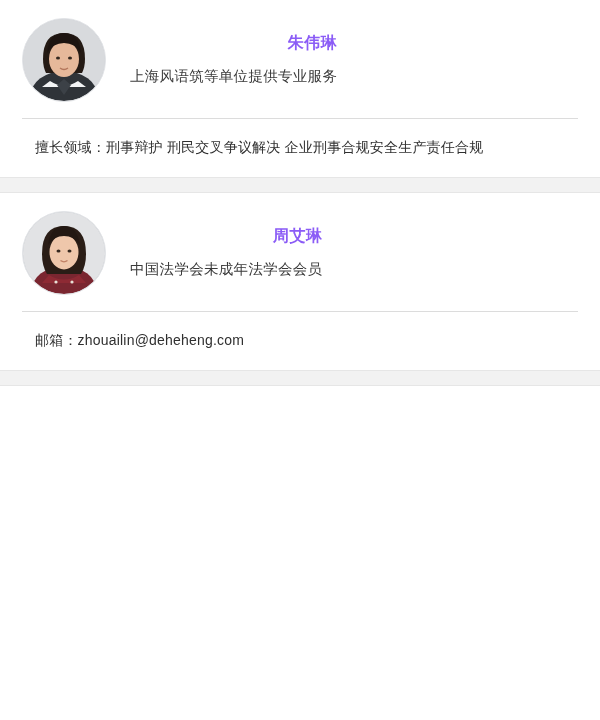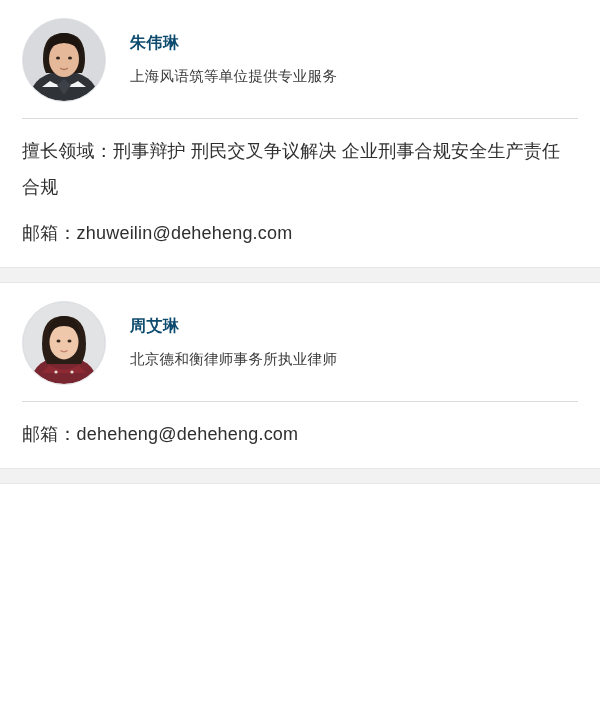--- a/index.html
+++ b/index.html
@@ -42,23 +42,24 @@
   .avatar svg { display: block; }
   .name-block {
     margin-left: 24px;
     display: flex;
     flex-direction: column;
     justify-content: center;
   }
   .person-name {
     font-size: 16px;
     font-weight: bold;
-    color: #0c4a6e;
+    color: #8b5cf6;
     line-height: 1.4;
     letter-spacing: 0.5px;
+    text-align: right;
   }
   .person-title {
     font-size: 14.5px;
     color: #3a3a3a;
     line-height: 1.5;
     margin-top: 12px;
     letter-spacing: 0.3px;
   }
   .divider {
     height: 1px;
@@ -66,25 +67,26 @@
     margin: 0 0 14px 0;
   }
   .bio {
     font-size: 14.3px;
     line-height: 2.0;
     color: #2f2f2f;
     text-align: justify;
     letter-spacing: 0.2px;
   }
   .field-row {
-    font-size: 18px;
+    font-size: 14px;
     line-height: 2.0;
     color: #2f2f2f;
     margin-top: 14px;
     letter-spacing: 0.2px;
+    margin-left: 13px;
   }
   .field-row.tight { margin-top: 10px; }
   .field-label { color: #2f2f2f; }
   .field-value { color: #2f2f2f; }
   .spacer-band {
     height: 16px;
     background: #ffffff;
   }
   .section-gap {
     height: 14px;
@@ -129,23 +131,20 @@
     </div>
 
     <div class="divider"></div>
 
 
     <div class="field-row">
       <span class="field-label">擅长领域：</span><span class="field-value">刑事辩护 刑民交叉争议解决 企业刑事合规安全生产责任合规</span>
     </div>
 
 
-    <div class="field-row tight">
-      <span class="field-label">邮箱：</span><span class="field-value">zhuweilin@deheheng.com</span>
-    </div>
   </div>
 
   <div class="spacer-band"></div>
   <div class="section-gap"></div>
 
   <div class="profile block-2">
     <div class="profile-header">
       <div class="avatar">
         <svg width="82" height="82" viewBox="0 0 82 82">
           <defs>
@@ -163,28 +162,28 @@
             <ellipse cx="46.5" cy="39" rx="2" ry="1.5" fill="#35281f"></ellipse>
             <path d="M37.5 48.5 q3.5 2.6 7 0" stroke="#c07f64" stroke-width="1.3" fill="none"></path>
             <path d="M26 63 q15 9 30 0 l7 8 -44 0 z" fill="#8e2a34"></path>
             <circle cx="33" cy="70" r="1.6" fill="#e8e0d6"></circle>
             <circle cx="49" cy="70" r="1.6" fill="#e8e0d6"></circle>
           </g>
         </svg>
       </div>
       <div class="name-block">
         <div class="person-name">周艾琳</div>
-        <div class="person-title">北京德和衡律师事务所执业律师</div>
+        <div class="person-title">中国法学会未成年法学会会员</div>
       </div>
     </div>
 
     <div class="divider"></div>
 
 
     <div class="field-row">
-      <span class="field-label">邮箱：</span><span class="field-value">deheheng@deheheng.com</span>
+      <span class="field-label">邮箱：</span><span class="field-value">zhouailin@deheheng.com</span>
     </div>
   </div>
 
   <div class="spacer-band"></div>
   <div class="section-gap"></div>
 
 </div>
 
 </body></html>

